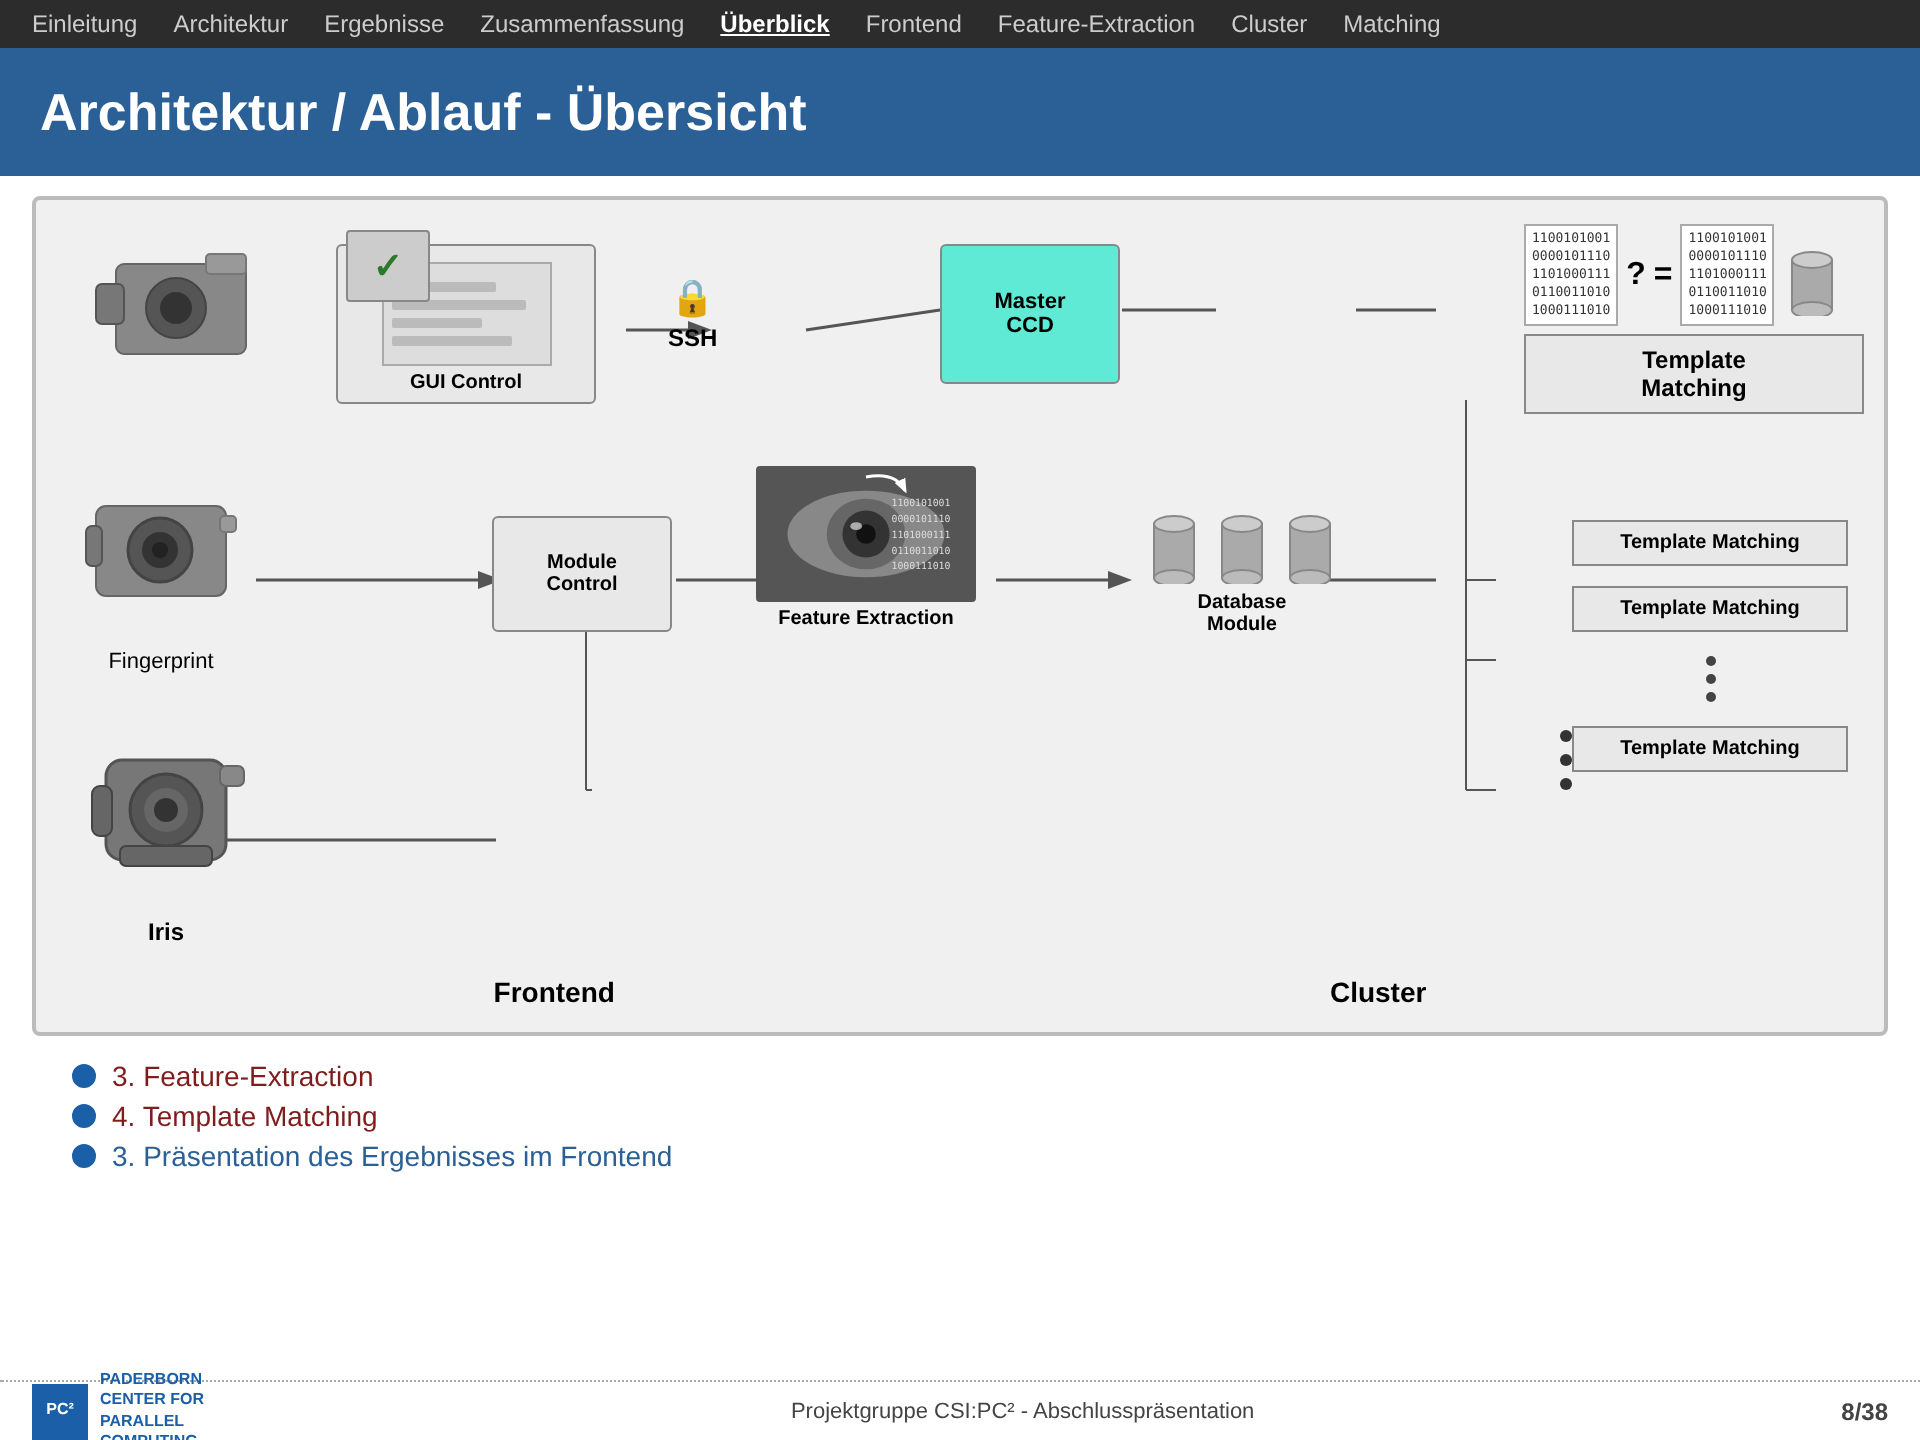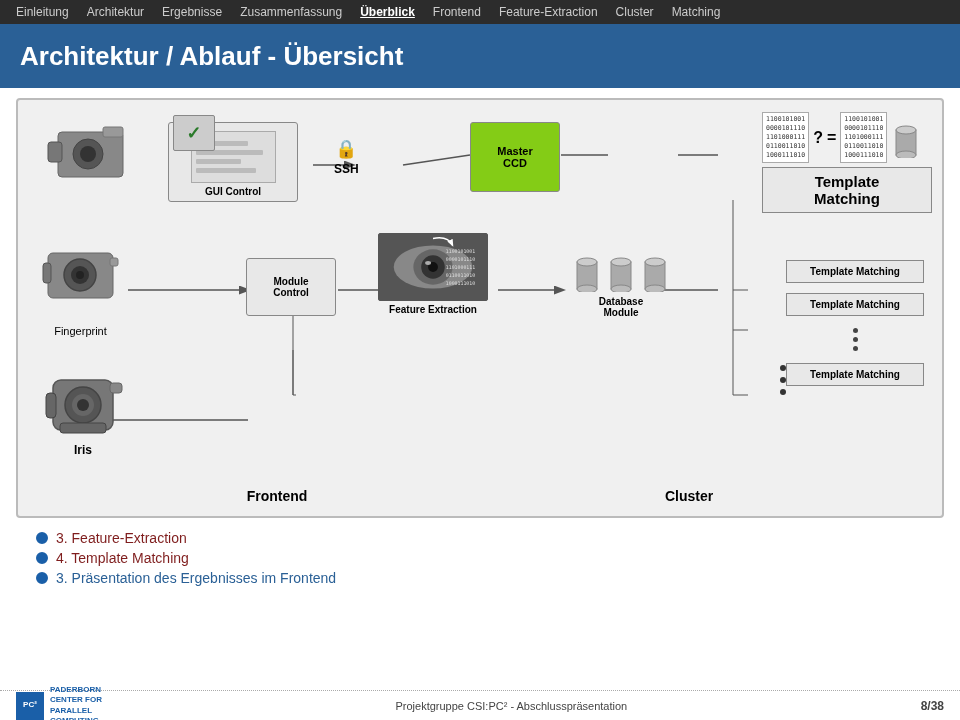--- a/index.html
+++ b/index.html
@@ -218,21 +218,21 @@
         <div style="height:5px;background:#bbb;border-radius:1px;width:80%;"></div>
       </div>
       <span style="font-size:10px;font-weight:bold;margin-top:3px;">GUI Control</span>
     </div>
 
     <div style="position:absolute;top:38px;left:316px;display:flex;flex-direction:column;align-items:center;gap:2px;">
       <span style="font-size:18px;">🔒</span>
       <span style="font-size:12px;font-weight:bold;">SSH</span>
     </div>
 
-    <div style="position:absolute;top:22px;left:452px;width:90px;height:70px;background:#84cc16;border:1px solid #888;border-radius:3px;display:flex;align-items:center;justify-content:center;font-size:11px;font-weight:bold;text-align:center;white-space:pre-line;">Master
+    <div style="position:absolute;top:22px;left:452px;width:90px;height:70px;background:#5eead4;border:1px solid #888;border-radius:3px;display:flex;align-items:center;justify-content:center;font-size:11px;font-weight:bold;text-align:center;white-space:pre-line;">Master
 CCD</div>
 
     <div style="position:absolute;top:12px;right:10px;display:flex;flex-direction:column;align-items:flex-start;gap:4px;">
 
       <div style="display:flex;align-items:center;gap:4px;">
         <div style="background:#fff;border:1px solid #aaa;padding:2px 3px;font-size:6.5px;font-family:monospace;line-height:1.4;color:#333;white-space:pre;">1100101001
 0000101110
 1101000111
 0110011010
 1000111010</div>
@@ -244,21 +244,21 @@
 0110011010
 1000111010</div>
 
         <svg width="30" height="40" viewBox="0 0 30 40">
           <rect x="5" y="12" width="20" height="25" fill="#aaa" stroke="#888" stroke-width="1"></rect>
           <ellipse cx="15" cy="12" rx="10" ry="4" fill="#ccc" stroke="#888" stroke-width="1"></ellipse>
           <ellipse cx="15" cy="37" rx="10" ry="4" fill="#bbb" stroke="#888" stroke-width="1"></ellipse>
         </svg>
       </div>
 
-      <div style="background:#e8e8e8;border:1px solid #888;padding:5px 12px;font-size:15px;font-weight:bold;text-align:center;white-space:pre-line;width:170px;">Template
+      <div style="background:#e8e8e8;border:1px solid #888;padding:5px 12px;font-size:12px;font-weight:bold;text-align:center;white-space:pre-line;width:170px;">Template
 Matching</div>
     </div>
 
     <div style="position:absolute;top:148px;left:20px;display:flex;flex-direction:column;align-items:center;gap:17px;">
       <svg width="85" height="60" viewBox="0 0 85 60">
         <rect x="10" y="5" width="65" height="45" rx="5" fill="#888" stroke="#666" stroke-width="1"></rect>
         <circle cx="42" cy="27" r="16" fill="#555" stroke="#444" stroke-width="1.5"></circle>
         <circle cx="42" cy="27" r="9" fill="#333"></circle>
         <circle cx="42" cy="27" r="4" fill="#222"></circle>
         <rect x="5" y="15" width="8" height="20" rx="3" fill="#777" stroke="#555" stroke-width="1"></rect>
@@ -327,21 +327,21 @@
       <div style="background:#e8e8e8;border:1px solid #888;padding:5px 10px;font-size:10px;font-weight:bold;text-align:center;width:138px;">Template Matching</div>
 
       <div style="display:flex;flex-direction:column;align-items:center;gap:4px;padding:2px 0;">
         <div style="width:5px;height:5px;border-radius:50%;background:#444;"></div>
         <div style="width:5px;height:5px;border-radius:50%;background:#444;"></div>
         <div style="width:5px;height:5px;border-radius:50%;background:#444;"></div>
       </div>
       <div style="background:#e8e8e8;border:1px solid #888;padding:5px 10px;font-size:10px;font-weight:bold;text-align:center;width:138px;">Template Matching</div>
     </div>
 
-    <div style="position:absolute;top:275px;left:20px;display:flex;flex-direction:column;align-items:center;gap:3px;">
+    <div style="position:absolute;top:275px;left:20px;display:flex;flex-direction:column;align-items:center;gap:19px;">
       <svg width="90" height="65" viewBox="0 0 90 65">
         <rect x="15" y="5" width="60" height="50" rx="8" fill="#777" stroke="#555" stroke-width="1.5"></rect>
         <circle cx="45" cy="30" r="18" fill="#555" stroke="#444" stroke-width="1.5"></circle>
         <circle cx="45" cy="30" r="11" fill="#666"></circle>
         <circle cx="45" cy="30" r="6" fill="#333"></circle>
         <rect x="8" y="18" width="10" height="25" rx="4" fill="#666" stroke="#444" stroke-width="1"></rect>
         <rect x="72" y="8" width="12" height="10" rx="3" fill="#888" stroke="#666" stroke-width="1"></rect>
         <rect x="22" y="48" width="46" height="10" rx="3" fill="#666" stroke="#444" stroke-width="1"></rect>
       </svg>
       <span style="font-size:12px;font-weight:bold;">Iris</span>

